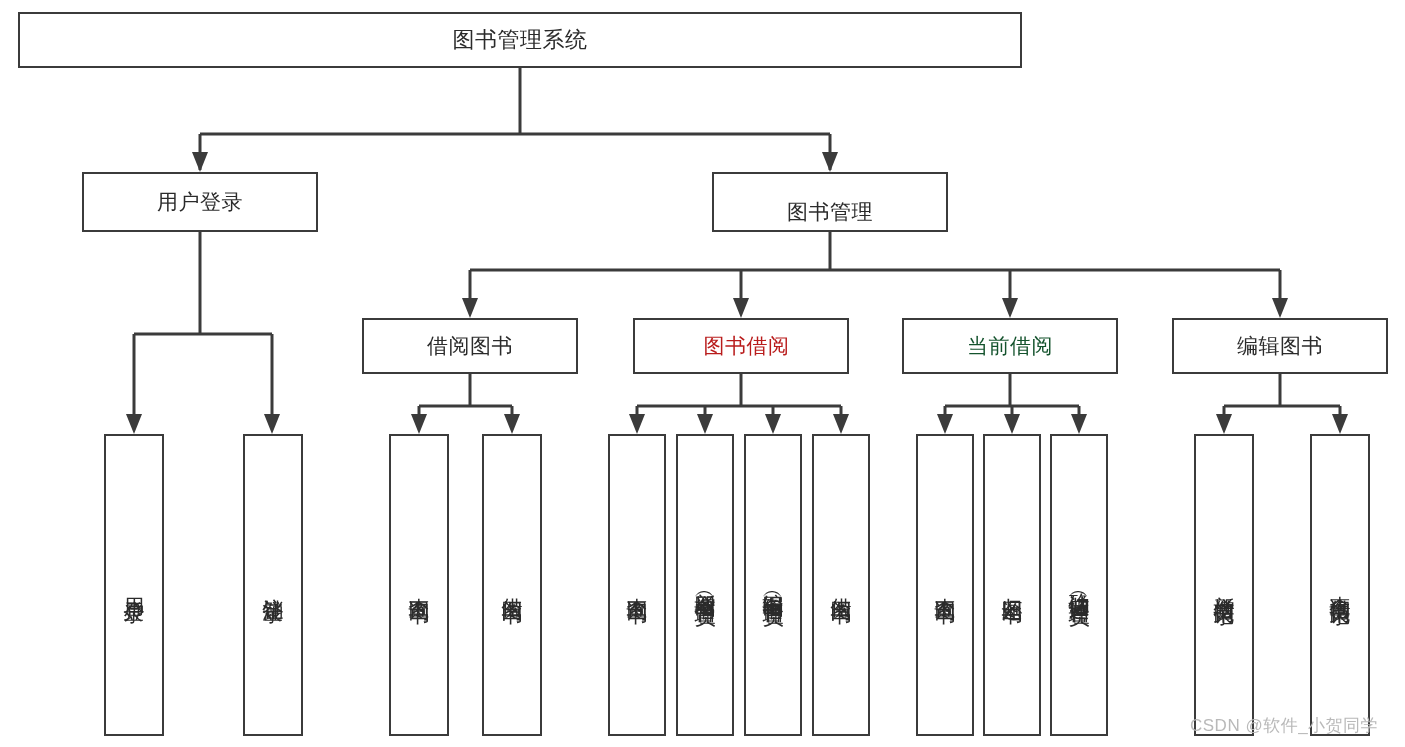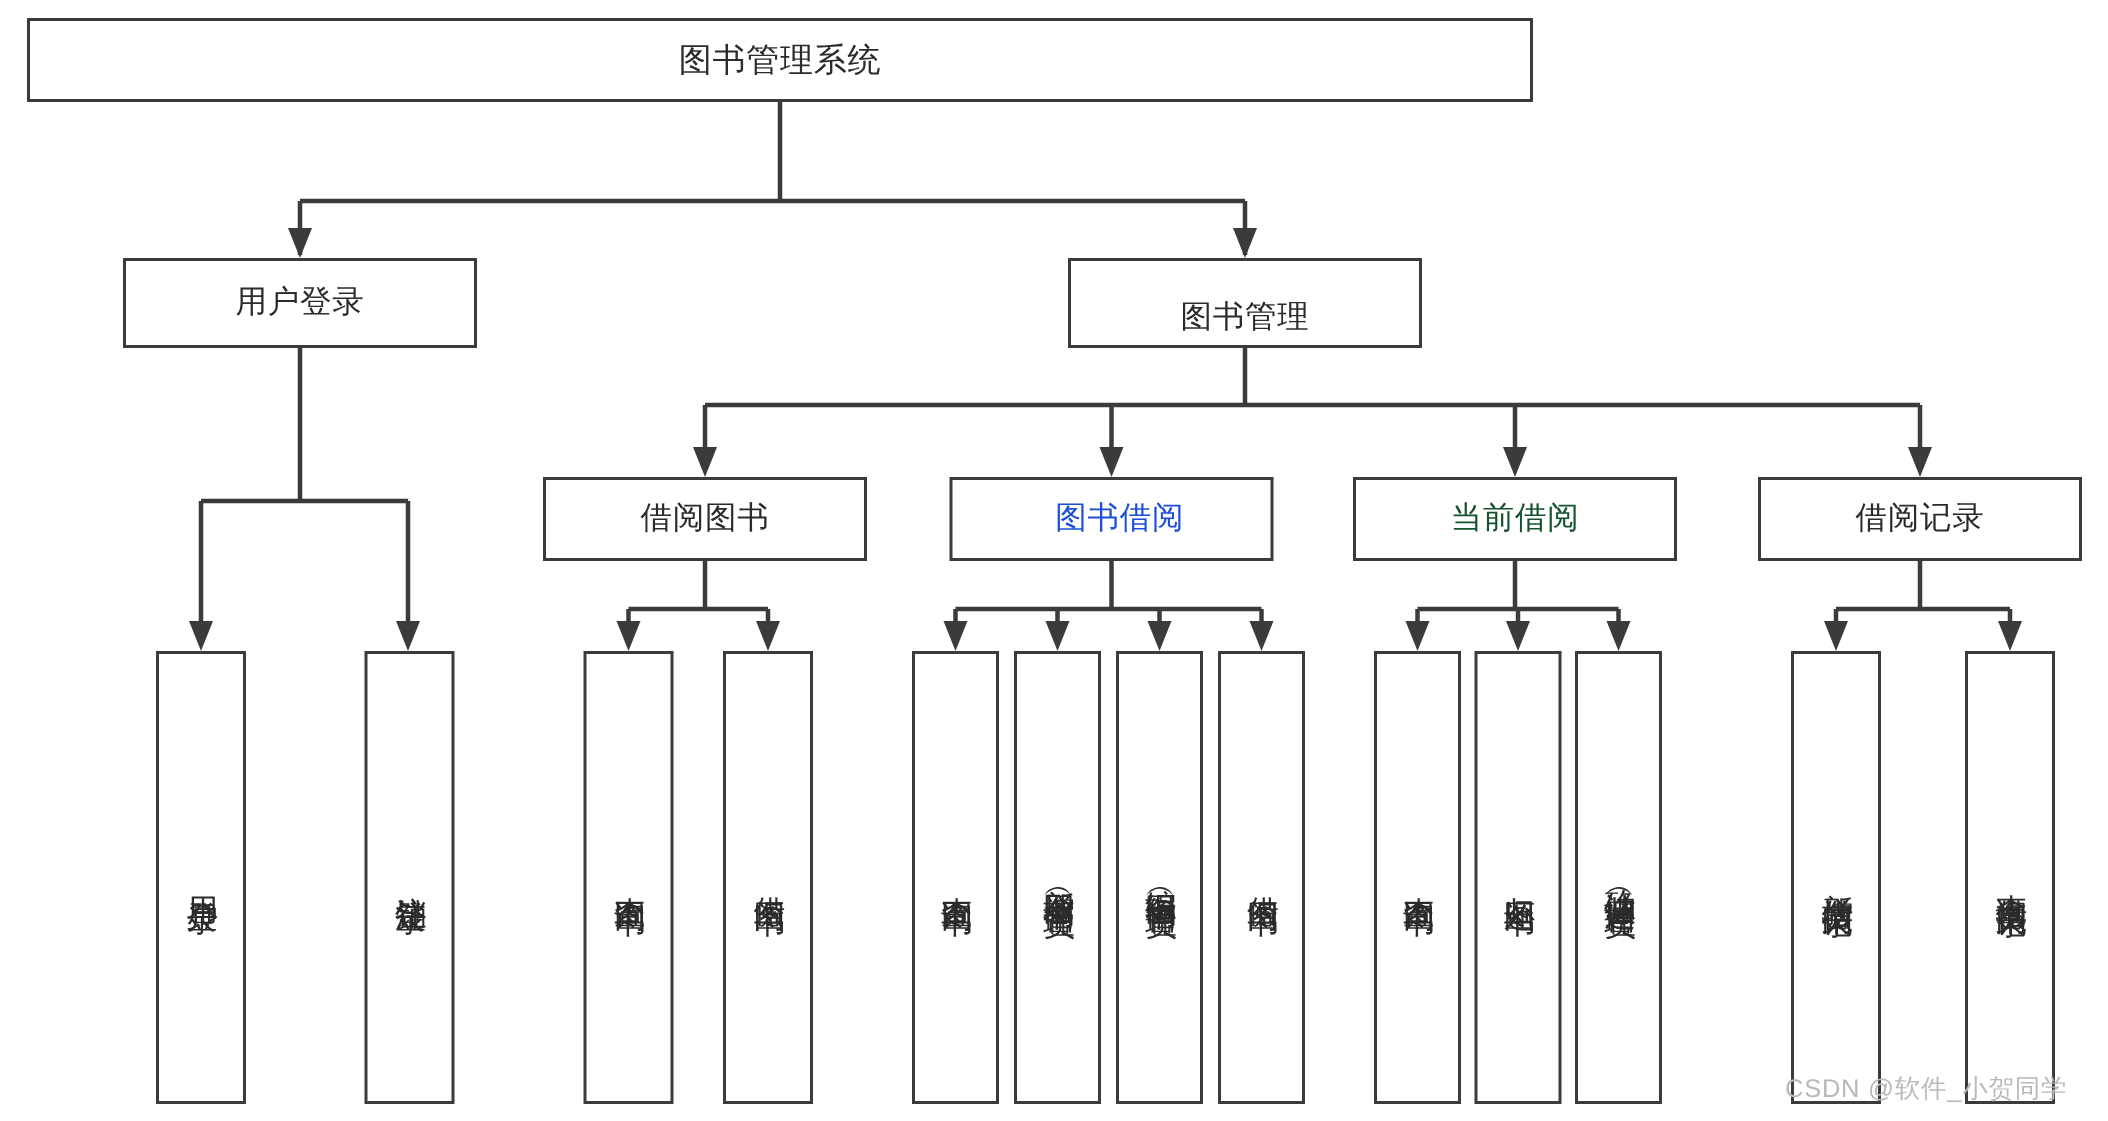--- a/index.html
+++ b/index.html
@@ -136,27 +136,27 @@
       <div class="node level1" style="left: 82px; top: 172px; width: 236px; height: 60px; border-color: rgb(59, 59, 59);">
         <span class="node-label" style="color: rgb(43, 43, 43);">用户登录</span>
       </div>
       <div class="node level1" style="left: 712px; top: 172px; width: 236px; height: 60px; border-color: rgb(59, 59, 59);">
         <span class="node-label" style="color: rgb(43, 43, 43); margin-top: 20px;">图书管理</span>
       </div>
       <div class="node level2" style="left: 362px; top: 318px; width: 216px; height: 56px; border-color: rgb(59, 59, 59);">
         <span class="node-label" style="color: rgb(43, 43, 43);">借阅图书</span>
       </div>
       <div class="node level2" style="left: 633px; top: 318px; width: 216px; height: 56px; border-color: rgb(59, 59, 59);">
-        <span class="node-label" style="color: #1d4ed8; margin-left: 11px;">图书借阅</span>
+        <span class="node-label" style="color: #b91c1c; margin-left: 11px;">图书借阅</span>
       </div>
       <div class="node level2" style="left: 902px; top: 318px; width: 216px; height: 56px; border-color: rgb(59, 59, 59);">
         <span class="node-label" style="color: #14532d;">当前借阅</span>
       </div>
       <div class="node level2" style="left: 1172px; top: 318px; width: 216px; height: 56px; border-color: rgb(59, 59, 59);">
-        <span class="node-label" style="color: rgb(43, 43, 43);">借阅记录</span>
+        <span class="node-label" style="color: rgb(43, 43, 43);">编辑图书</span>
       </div>
       <div class="node level3 vertical" style="left: 104px; top: 434px; width: 60px; height: 302px; border-color: rgb(59, 59, 59);">
         <span class="node-label" style="color: rgb(43, 43, 43);">用户登录</span>
       </div>
       <div class="node level3 vertical" style="left: 243px; top: 434px; width: 60px; height: 302px; border-color: rgb(59, 59, 59);">
         <span class="node-label" style="color: rgb(43, 43, 43);">注销登录</span>
       </div>
       <div class="node level3 vertical" style="left: 389px; top: 434px; width: 60px; height: 302px; border-color: rgb(59, 59, 59);">
         <span class="node-label" style="color: rgb(43, 43, 43);">查询图书</span>
       </div>

